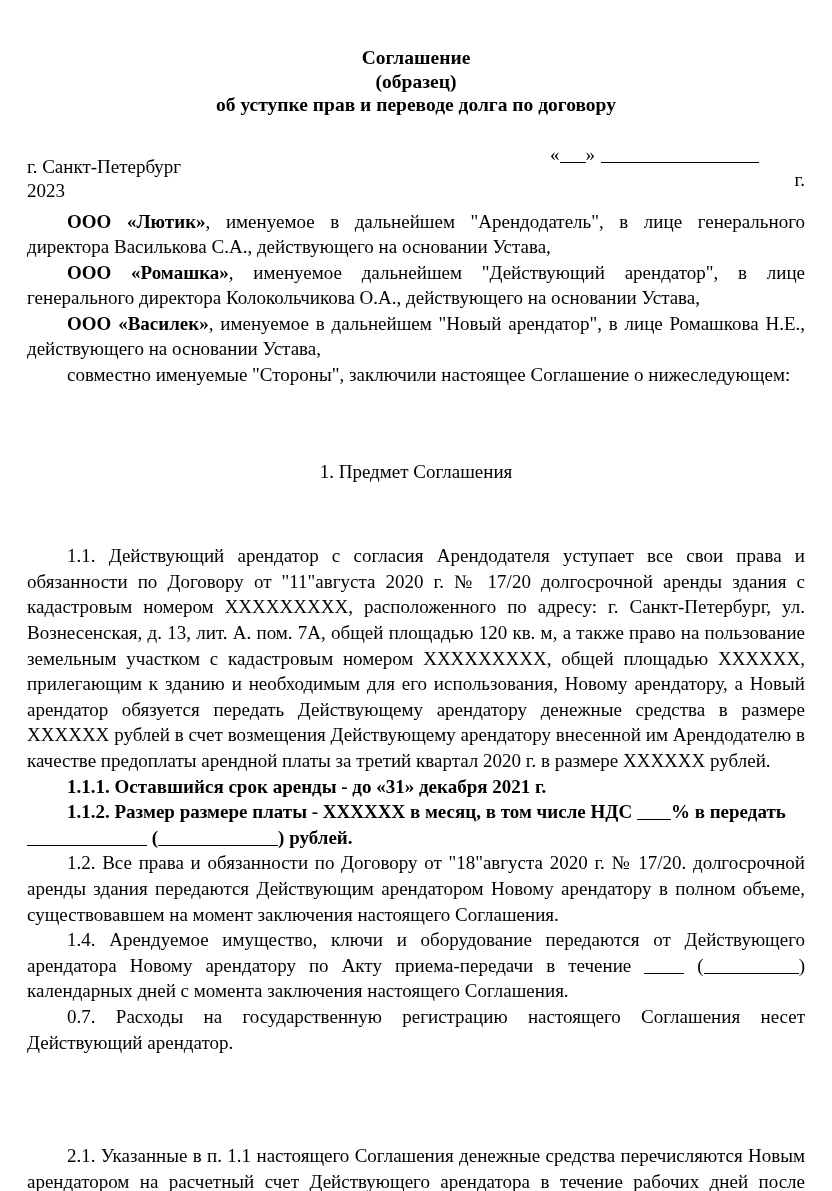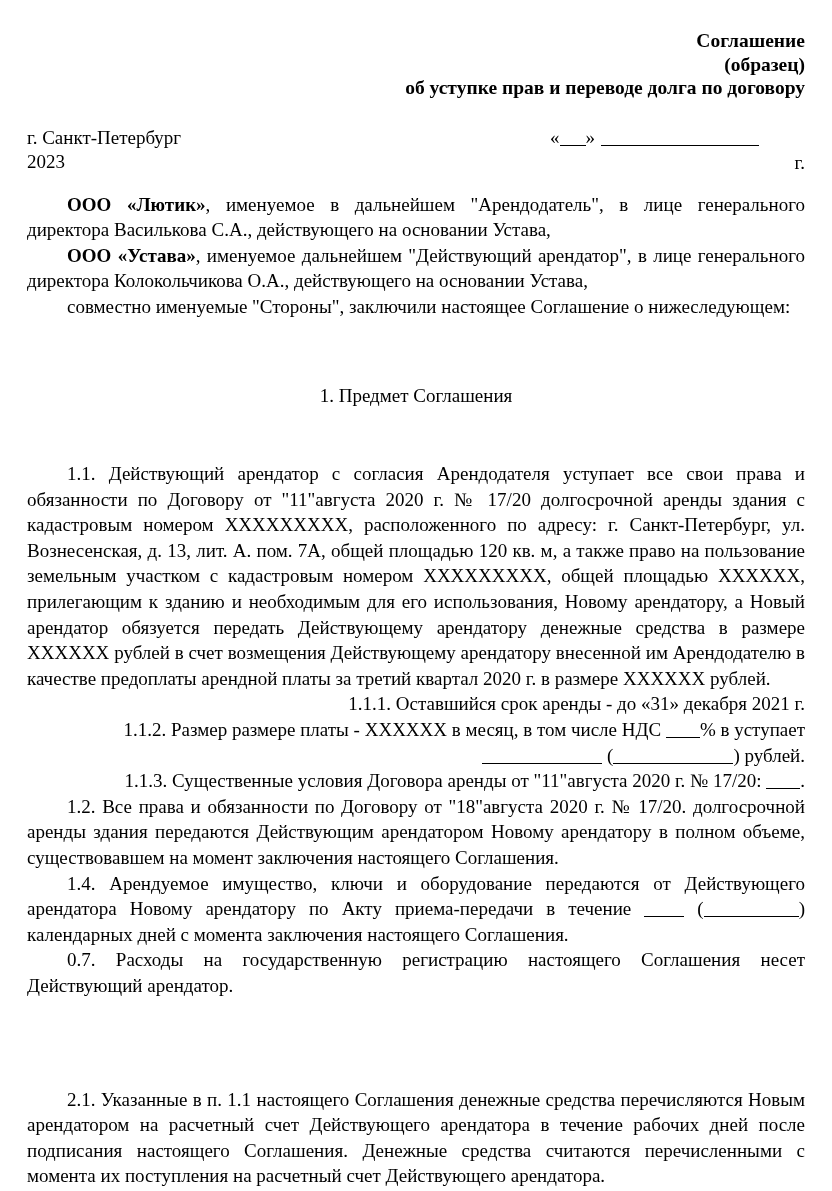--- a/index.html
+++ b/index.html
@@ -25,44 +25,44 @@
   }
   .content {
     position: absolute;
     left: 27px;
     top: 0;
     width: 778px;
   }
 
   
   .doc-title {
-    text-align: right;
+    text-align: center;
     font-weight: bold;
     font-size: 19.5px;
     line-height: 23.5px;
-    margin-top: 29px;
+    margin-top: 46px;
   }
   .doc-title .tline { display: block; }
 
   
   .placedate {
     margin-top: 26px;
     position: relative;
     height: 48px;
     font-size: 19px;
     line-height: 24px;
   }
   .pd-left {
     position: absolute;
     left: 0;
     top: 0;
     width: 330px;
     text-align: left;
   }
-  .pd-left .city { display: block; }
+  .pd-left .city { display: block; margin-top: 12px; }
   .pd-left .year { display: block; }
   .pd-right {
     position: absolute;
     right: 0;
     top: 0;
     width: 255px;
     text-align: left;
   }
   .pd-right .dayline {
     display: block;
@@ -91,25 +91,25 @@
 
   
   p.para {
     margin: 0;
     font-size: 19px;
     line-height: 25.6px;
     text-align: justify;
     text-indent: 40px;
     hyphens: none;
   }
-  p.para.nojust { text-align: right; }
+  p.para.nojust { text-align: left; font-weight: bold; }
   .b { font-weight: bold; }
 
   .section-head {
-    margin: 8px;
+    margin: 15px;
     text-align: center;
     font-size: 19px;
     line-height: 25.6px;
     font-weight: normal;
   }
 
   .gap-parties { height: 18px; }
   .gap-before-s1 { height: 56px; }
   .gap-after-s1 { height: 44px; }
   .gap-before-s2 { height: 48px; }
@@ -147,36 +147,36 @@
       <div class="pd-right">
         <span class="dayline"><span>«</span><span class="ul-short"></span><span>»</span><span class="ul-long"></span></span>
         <span class="gline">г.</span>
       </div>
     </div>
 
     <div class="gap-parties"></div>
 
     <p class="para"><span class="b">ООО</span> <span class="b">«Лютик»</span><span>, именуемое в дальнейшем "Арендодатель", в лице генерального директора Василькова С.А., действующего на основании Устава,</span></p>
 
-    <p class="para"><span class="b">ООО</span> <span class="b">«Устава»</span><span>, именуемое дальнейшем "Действующий арендатор", в лице генерального директора Колокольчикова О.А., действующего на основании Устава,</span></p>
+    <p class="para"><span class="b">ООО</span> <span class="b">«Ромашка»</span><span>, именуемое дальнейшем "Действующий арендатор", в лице генерального директора Колокольчикова О.А., действующего на основании Устава,</span></p>
 
+    <p class="para"><span class="b">ООО</span> <span class="b">«Василек»</span><span>, именуемое в дальнейшем "Новый арендатор", в лице Ромашкова Н.Е., действующего на основании Устава,</span></p>
 
     <p class="para">совместно именуемые "Стороны", заключили настоящее Соглашение о нижеследующем:</p>
 
     <div class="gap-before-s1"></div>
     <p class="section-head">1. Предмет Соглашения</p>
     <div class="gap-after-s1"></div>
 
     <p class="para">1.1. Действующий арендатор с согласия Арендодателя уступает все свои права и обязанности по Договору от "11"августа 2020 г. №  17/20 долгосрочной аренды здания с кадастровым номером ХХХХХХХХХ, расположенного по адресу: г. Санкт-Петербург, ул. Вознесенская, д. 13, лит. А. пом. 7А, общей площадью 120 кв. м, а также право на пользование земельным участком с кадастровым номером ХХХХХХХХХ, общей площадью ХХХХХХ, прилегающим к зданию и необходимым для его использования, Новому арендатору, а Новый арендатор обязуется передать Действующему арендатору денежные средства в размере ХХХХХХ рублей в счет возмещения Действующему арендатору внесенной им Арендодателю в качестве предоплаты арендной платы за третий квартал 2020 г. в размере ХХХХХХ рублей.</p>
 
     <p class="para nojust">1.1.1. Оставшийся срок аренды - до «31» декабря 2021 г.</p>
 
-    <p class="para nojust"><span>1.1.2. Размер размере платы - ХХХХХХ в месяц, в том числе НДС</span> <span class="ul ul-w34"></span><span>% в уступает</span><br><span class="ul ul-w120"></span> (<span class="ul ul-w120"></span><span>) рублей.</span></p>
+    <p class="para nojust"><span>1.1.2. Размер размере платы - ХХХХХХ в месяц, в том числе НДС</span> <span class="ul ul-w34"></span><span>% в передать</span><br><span class="ul ul-w120"></span> (<span class="ul ul-w120"></span><span>) рублей.</span></p>
 
-    <p class="para nojust"><span>1.1.3. Существенные условия Договора аренды от "11"августа 2020 г. №  17/20:</span> <span class="ul ul-w34"></span><span>.</span></p>
 
     <p class="para">1.2. Все права и обязанности по Договору от "18"августа 2020 г. №   17/20. долгосрочной аренды здания передаются Действующим арендатором Новому арендатору в полном объеме, существовавшем на момент заключения настоящего Соглашения.</p>
 
     <p class="para"><span>1.4. Арендуемое имущество, ключи и оборудование передаются от Действующего арендатора Новому арендатору по Акту приема-передачи в течение</span> <span class="ul ul-w40"></span> <span>(</span><span class="ul ul-w95"></span><span>)</span> <span>календарных дней с момента заключения настоящего Соглашения.</span></p>
 
     <p class="para">0.7. Расходы на государственную регистрацию настоящего Соглашения несет Действующий арендатор.</p>
 
     <div class="gap-before-s2"></div>
     <div class="gap-after-s2"></div>
 

